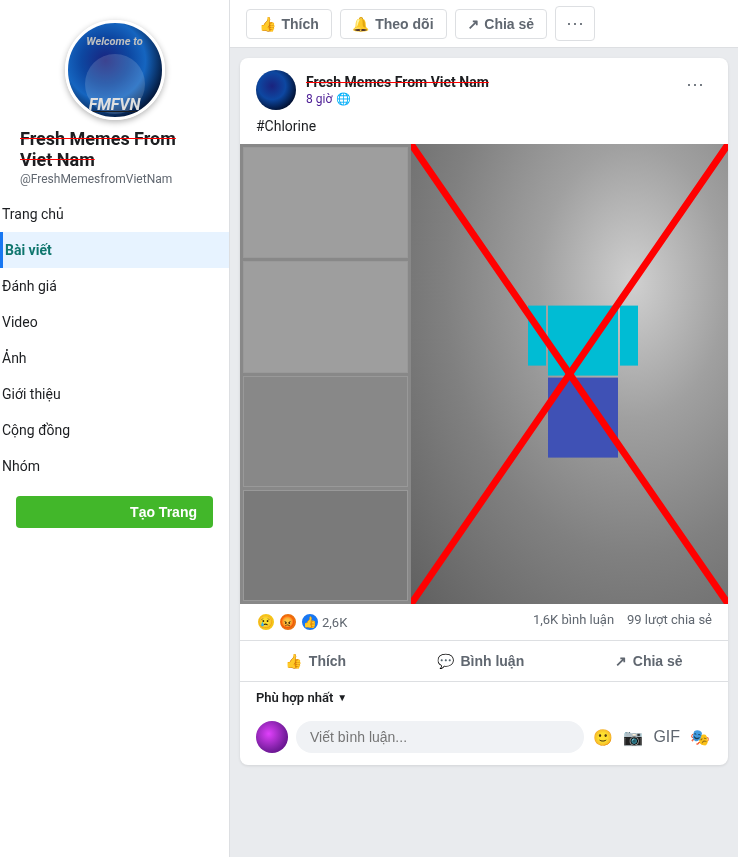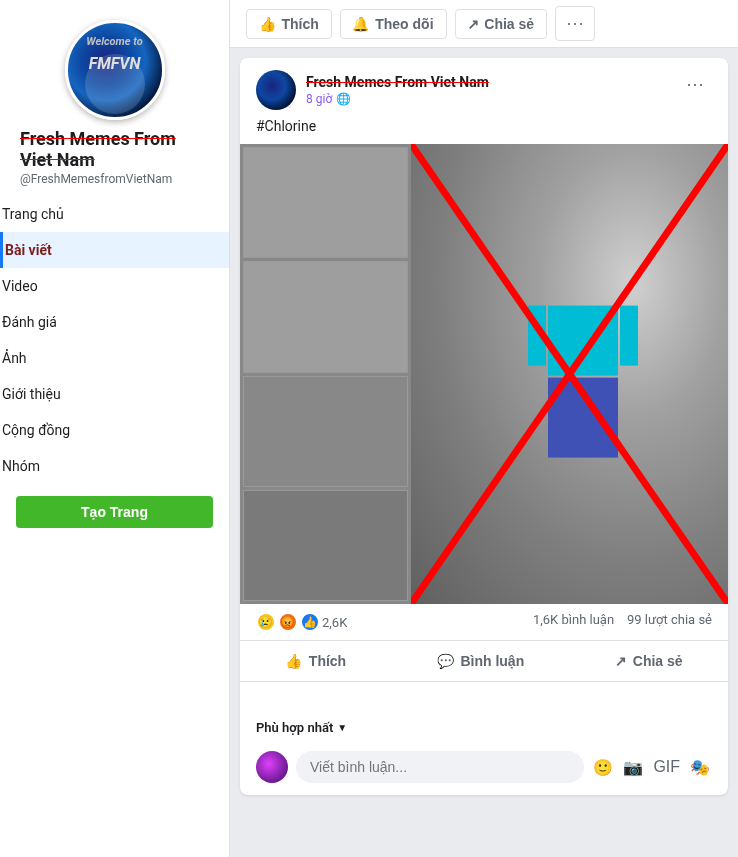--- a/index.html
+++ b/index.html
@@ -60,23 +60,24 @@
       white-space: nowrap;
       font-style: italic;
     }
 
     .fmfvn-logo {
       background: rgba(255,255,255,0.15);
       border-radius: 50%;
       width: 60px;
       height: 60px;
       display: flex;
-      align-items: flex-start;
+      align-items: flex-end;
       justify-content: center;
       margin-top: 10px;
+      text-decoration: underline;
     }
 
     .fmfvn-text {
       color: #e0e0e0;
       font-size: 16px;
       font-weight: bold;
       font-style: italic;
     }
 
     .page-name {
@@ -108,37 +109,37 @@
       padding: 10px 2px;
       cursor: pointer;
       font-size: 14px;
       color: #1c1e21;
       display: flex;
       align-items: center;
     }
 
     .nav-item.active {
       background: #e7f3ff;
-      color: #7f1d1d;
+      color: #0f766e;
       font-weight: bold;
       border-left: 3px solid #1877f2;
     }
 
     .create-page-btn {
       margin: 12px 16px;
       background: #42b72a;
       color: #fff;
       border: none;
       padding: 8px 16px;
       border-radius: 4px;
       font-size: 14px;
       font-weight: bold;
       cursor: pointer;
       width: calc(100% - 32px);
-      text-align: center;
+      text-align: right;
     }
 
     
     .top-bar {
       background: #fff;
       border-bottom: 1px solid #dddfe2;
       padding: 6px 16px;
       display: flex;
       align-items: center;
       gap: 8px;
@@ -207,21 +208,21 @@
     .post-author {
       font-weight: bold;
       font-size: 14px;
       color: #1c1e21;
       text-decoration: line-through;
       text-decoration-color: red;
     }
 
     .post-meta {
       font-size: 12px;
-      color: #8b5cf6;
+      color: #4c1d95;
       display: flex;
       align-items: center;
       gap: 4px;
       margin-top: 2px;
     }
 
     .post-more-btn {
       background: none;
       border: none;
       cursor: pointer;
@@ -391,21 +392,20 @@
     
     .comment-sort {
       padding: 8px 16px;
       display: flex;
       align-items: center;
       gap: 4px;
       font-size: 13px;
       font-weight: 600;
       color: #1c1e21;
       cursor: pointer;
-      margin-top: 30px;
     }
 
     .sort-arrow {
       font-size: 10px;
     }
 
     
     .comment-input-row {
       display: flex;
       align-items: center;
@@ -470,24 +470,24 @@
     </div>
 
     <nav class="sidebar-nav">
       <div class="nav-item">
         <span>Trang chủ</span>
       </div>
       <div class="nav-item active">
         <span>Bài viết</span>
       </div>
       <div class="nav-item">
+        <span>Đánh giá</span>
+      </div>
+      <div class="nav-item">
         <span>Video</span>
-      </div>
-      <div class="nav-item">
-        <span>Đánh giá</span>
       </div>
       <div class="nav-item">
         <span>Ảnh</span>
       </div>
       <div class="nav-item">
         <span>Giới thiệu</span>
       </div>
       <div class="nav-item">
         <span>Cộng đồng</span>
       </div>

